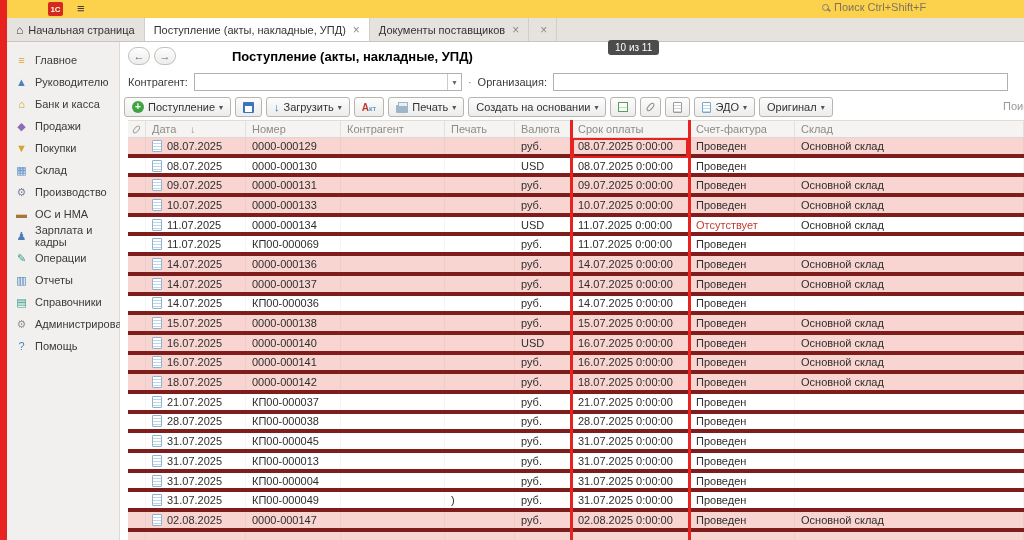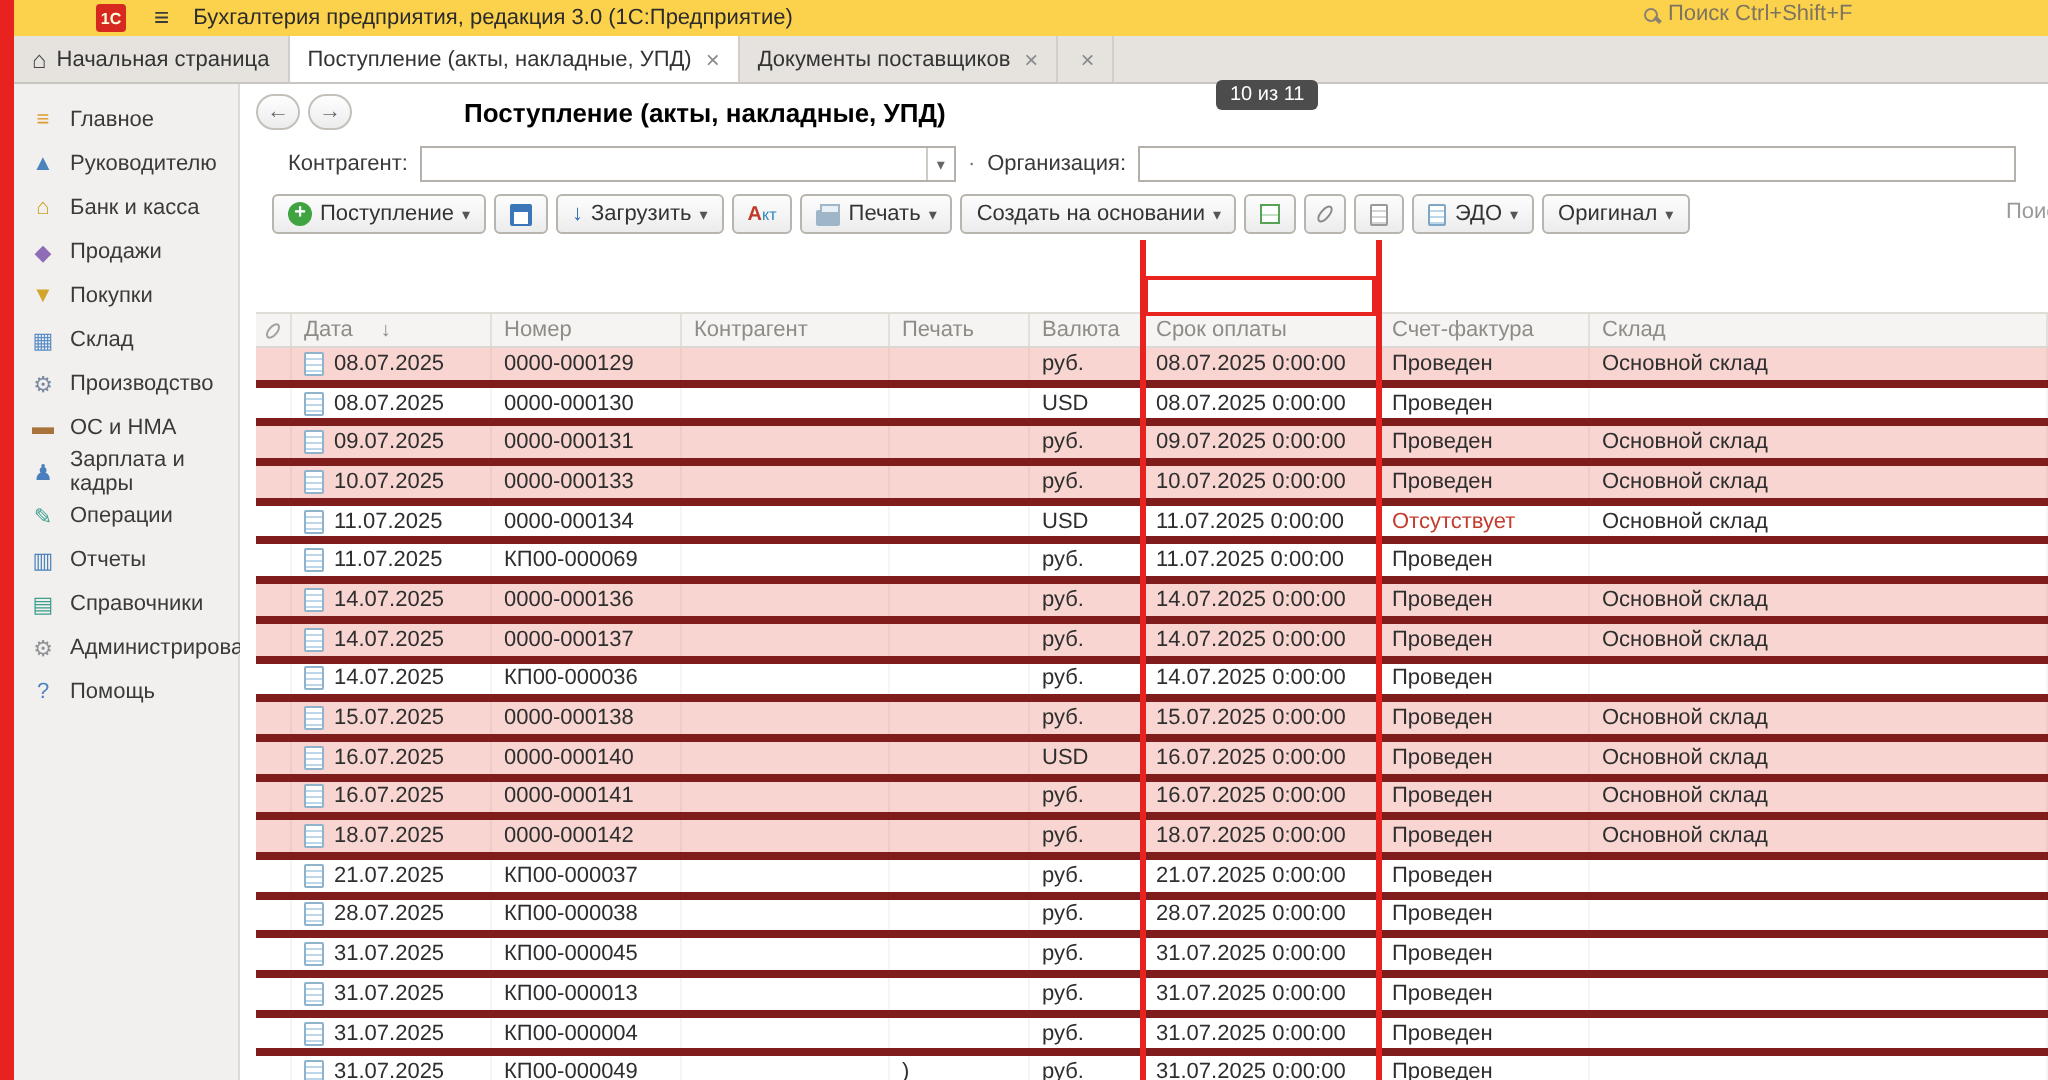--- a/index.html
+++ b/index.html
@@ -29,29 +29,29 @@
   .sidebar { position:absolute; left:7px; top:42px; width:113px; height:498px; background:#f2f0ee; border-right:1px solid #ddd9d4; padding-top:7px; }
   .sb-item { display:flex; align-items:center; gap:7px; height:22px; padding-left:8px; cursor:pointer; color:#3a3a3a; }
   .sb-ic { width:13px; text-align:center; font-size:11px; flex:0 0 auto; }
 
   
   .main { position:absolute; left:120px; top:42px; width:904px; height:498px; background:#fff; overflow:hidden; }
   .nav-row { height:28px; display:flex; align-items:center; padding-left:8px; }
   .nav-btn { width:22px; height:18px; border:1px solid #c4c0ba; border-radius:9px; background:linear-gradient(#fefefe,#ececec); color:#666; display:flex; align-items:center; justify-content:center; margin-right:4px; cursor:pointer; font-size:11px; }
   .page-title { margin-left:52px; font-size:13px; font-weight:bold; color:#000; }
 
-  .filter-row { height:24px; display:flex; align-items:center; padding-left:24px; gap:6px; color:#3a3a3a; }
+  .filter-row { height:24px; display:flex; align-items:center; padding-left:8px; gap:6px; color:#3a3a3a; }
   .combo { height:18px; border:1px solid #b5b0aa; background:#fff; display:flex; align-items:stretch; }
   .combo-val { flex:1; padding:2px 4px; color:#333; }
   .caret-box { width:14px; border-left:1px solid #cfcac4; color:#666; display:flex; align-items:center; justify-content:center; font-size:8px; cursor:pointer; }
   .combo.counterparty { width:268px; }
   .combo.org { flex:1; margin-right:16px; }
   .dot-sep { color:#777; }
 
-  .toolbar { position:relative; height:26px; display:flex; align-items:center; gap:4px; padding-left:16px; overflow:hidden; }
+  .toolbar { position:relative; height:26px; display:flex; align-items:center; gap:4px; padding-left:4px; overflow:hidden; }
   .tb-btn { height:20px; display:inline-flex; align-items:center; gap:4px; padding:0 7px; border:1px solid #b8b4ae; border-radius:3px; background:linear-gradient(#fdfdfd,#ececec); color:#333; cursor:pointer; white-space:nowrap; }
   .tb-caret { font-size:8px; color:#555; }
   .toolbar-search { position:absolute; left:883px; top:6px; color:#999; white-space:nowrap; }
 
   
   .ic-plus { width:12px; height:12px; border-radius:50%; background:#3fa43f; color:#fff; font-weight:bold; display:inline-flex; align-items:center; justify-content:center; font-size:10px; line-height:10px; }
   .ic-plus::before { content:'+'; }
   .ic-save { width:11px; height:11px; background:#3a76b8; border-radius:1px; position:relative; }
   .ic-save::after { content:''; position:absolute; left:2px; top:4px; width:7px; height:6px; background:#fff; }
   .ic-download { color:#2f6fb2; font-weight:bold; font-size:11px; }
@@ -61,21 +61,21 @@
   .ic-print { width:12px; height:8px; background:#9fb6c9; border-radius:1px; position:relative; margin-top:3px; }
   .ic-print::before { content:''; position:absolute; left:2px; top:-3px; width:8px; height:3px; background:#e8eff5; border:1px solid #9fb6c9; }
   .ic-xls { width:10px; height:10px; border:1px solid #56a356; background:linear-gradient(#fff 0 4px,#bfe0bf 4px 5px,#fff 5px 10px); }
   .ic-clip { width:5px; height:10px; border:1.5px solid #8a8a8a; border-radius:3px/5px; transform:rotate(40deg); display:inline-block; }
   .ic-doc, .ic-list, .ic-edo { width:9px; height:11px; background:#fff; border:1px solid #7fa6c4; border-radius:1px;
       background:linear-gradient(#fff 0 2px,#bcd7ea 2px 3px,#fff 3px 5px,#bcd7ea 5px 6px,#fff 6px 8px,#bcd7ea 8px 9px,#fff 9px); }
   .ic-list { border-color:#9a9a9a; background:linear-gradient(#fff 0 2px,#d4d4d4 2px 3px,#fff 3px 5px,#d4d4d4 5px 6px,#fff 6px 8px,#d4d4d4 8px 9px,#fff 9px); }
 
   
   :root { --cols: 18px 100px 95px 104px 70px 57px 118px 105px minmax(0,1fr); }
-  .tbl { position:absolute; left:8px; top:78px; width:896px; bottom:0; overflow:hidden;margin-top:36px; }
+  .tbl { position:absolute; left:8px; top:78px; width:896px; bottom:0; overflow:hidden; }
   .t-head { display:grid; grid-template-columns:var(--cols); height:18px; background:#f6f4f2; border-top:1px solid #e0dcd7; border-bottom:1px solid #dcd9d5; color:#8f8b86; }
   .t-head .cell { display:flex; align-items:center; padding:0 6px; border-right:1px solid #e3e0dc; overflow:hidden; white-space:nowrap; cursor:pointer; }
   .sort-ic { margin-left:14px; color:#8f8b86; font-size:10px; }
   .t-body { position:absolute; top:18px; left:0; right:0; bottom:0; overflow:hidden; }
   .t-row { display:grid; grid-template-columns:var(--cols); height:19.7px; border-bottom:4px solid #7f1d1d; cursor:pointer; background:#fff; }
   .t-row.pink { background:#f8d5d0; }
   .t-row .cell { display:flex; align-items:center; padding:0 6px; border-right:1px solid rgba(0,0,0,0.04); overflow:hidden; white-space:nowrap; }
   .doc-ic { width:10px; height:12px; border:1px solid #8fb3cc; border-radius:1px; flex:0 0 auto; margin-right:5px;
       background:linear-gradient(#fff 0 2px,#bcd7ea 2px 3px,#fff 3px 5px,#bcd7ea 5px 6px,#fff 6px 8px,#bcd7ea 8px 9px,#fff 9px); }
   .invoice-missing { color:#c43c2e; }
@@ -89,21 +89,20 @@
   .cell-box { position:absolute; left:572px; top:138px; width:116px; height:20px; border:2px solid #e8231f; z-index:50; }
 </style>
 </head>
 <body>
 
 <div class="screen">
 
   <header class="titlebar">
     <span class="logo">1С</span>
     <span class="hamburger">≡</span>
-    <span class="win-title">Бухгалтерия предприятия, редакция 3.0 (1С:Предприятие)</span>
     <span class="tb-search">
       <span class="mag"></span>
       <span>Поиск Ctrl+Shift+F</span>
     </span>
   </header>
 
   <nav class="tabbar">
       <div class="tab">
         <span class="home-ic">⌂</span>
         <span>Начальная страница</span>

